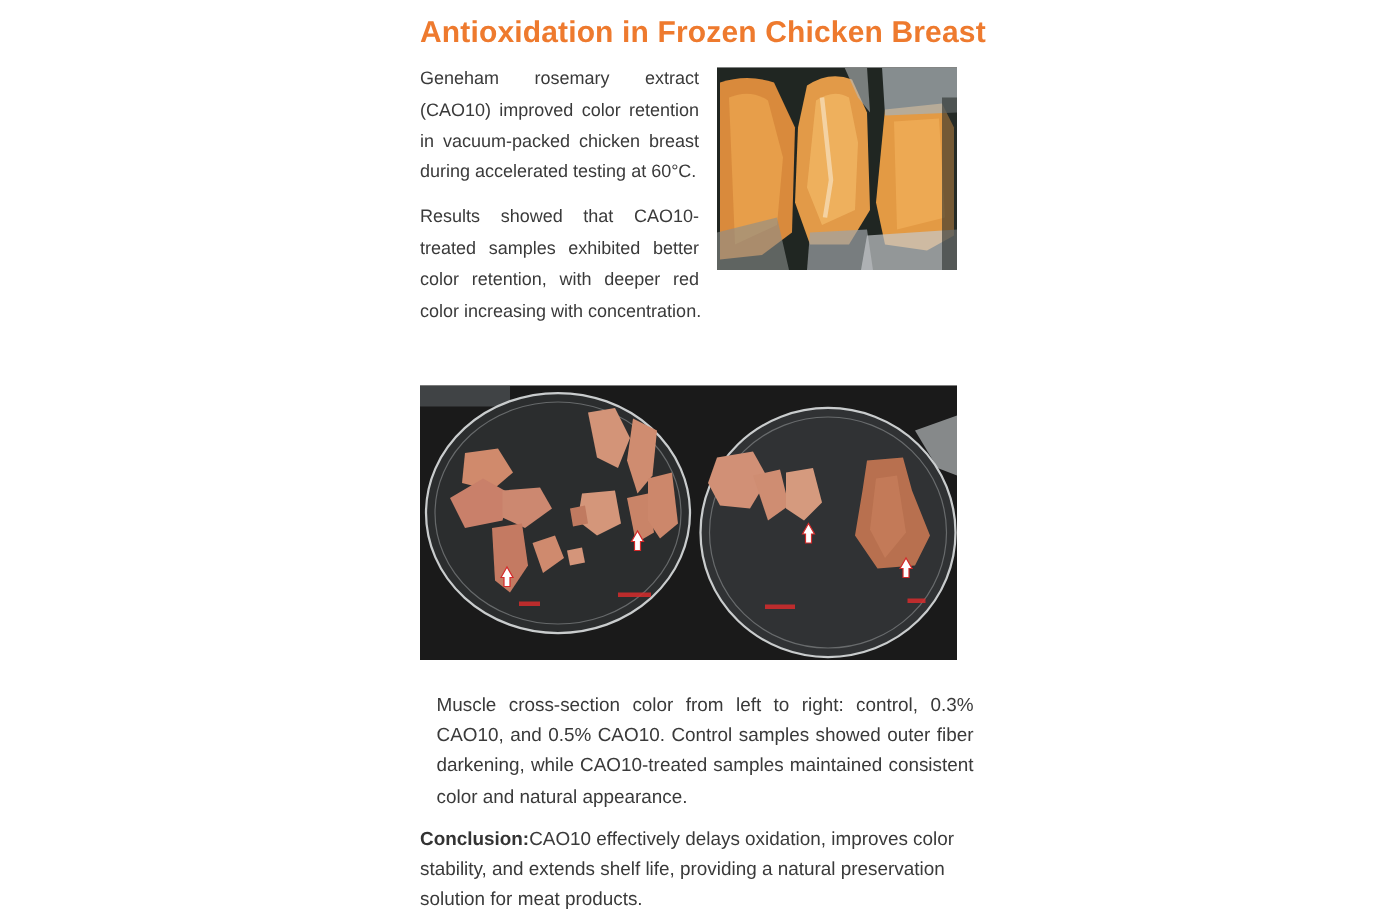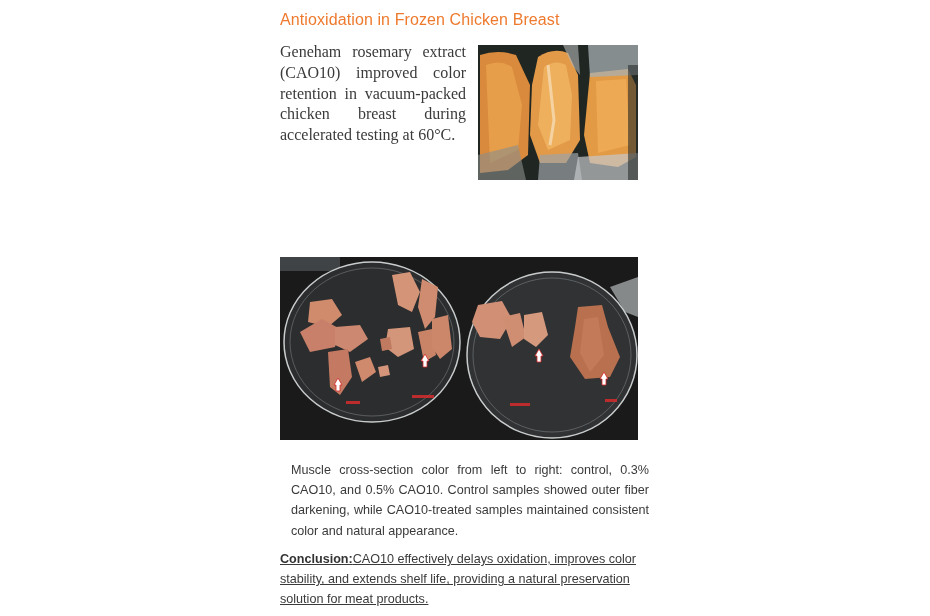--- a/index.html
+++ b/index.html
@@ -19,35 +19,34 @@
       position: absolute;
       left: 280px;
       top: 0;
       width: 358px;
     }
     .title {
       position: absolute;
       left: 0;
       top: 11px;
       margin: 0;
-      font-size: 16px;
-      font-weight: normal;
+      font-size: 20px;
+      font-weight: bold;
       color: #ee7a2e;
       letter-spacing: 0.1px;
       white-space: nowrap;
       text-align: right;
     }
     .intro {
       position: absolute;
       left: 0;
       top: 42px;
       width: 358px;
-      font-size: 16px;
+      font-size: 12px;
       line-height: 20.8px;
-      font-family: Liberation Serif, serif;
     }
     .photo-bags {
       float: right;
       width: 160px;
       height: 135px;
       margin: 3px 0 6px 12px;
       position: relative;
       overflow: hidden;
       background: #1e2320;
     }
@@ -75,21 +74,20 @@
       margin: 0;
     }
     .conclusion {
       position: absolute;
       left: 0;
       top: 549px;
       width: 358px;
       font-size: 12.6px;
       line-height: 20.2px;
       margin: 0;
-      text-decoration: underline;
     }
     .conclusion .label {
       font-weight: bold;
       color: #333333;
     }
     svg { display: block; }
   </style>
 </head>
 <body>
 
@@ -113,20 +111,21 @@
         <path d="M85 0 L100 0 L102 30 L94 20 Z" fill="#b5b9bb" opacity="0.6"></path>
 
         <path d="M112 28 L150 24 L158 40 L158 112 L140 122 L112 118 L106 90 Z" fill="#e39a44"></path>
         <path d="M118 36 L148 34 L152 100 L120 108 Z" fill="#efac56" opacity="0.85"></path>
         <path d="M110 0 L160 0 L160 30 L112 32 Z" fill="#a8b0b4" opacity="0.75"></path>
         <path d="M100 112 L160 108 L160 135 L96 135 Z" fill="#c4c8ca" opacity="0.7"></path>
         <rect x="150" y="20" width="10" height="115" fill="#2a2f2c" opacity="0.6"></rect>
       </svg>
     </div>
     <p>Geneham rosemary extract (CAO10) improved color retention in vacuum-packed chicken breast during accelerated testing at 60°C.</p>
+    <p>Results showed that CAO10-treated samples exhibited better color retention, with deeper red color increasing with concentration.</p>
   </div>
 
   <div class="photo-dishes" title="Two petri dishes with chicken breast cross-section pieces marked by arrows">
     <svg width="358" height="183" viewBox="0 0 358 183">
       <rect x="0" y="0" width="358" height="183" fill="#1a1a1a"></rect>
       <rect x="0" y="0" width="60" height="14" fill="#5a5f63" opacity="0.6"></rect>
 
       <ellipse cx="92" cy="85" rx="88" ry="80" fill="#2b2d2e" stroke="#c9cccd" stroke-width="1.5"></ellipse>
       <ellipse cx="92" cy="85" rx="82" ry="74" fill="none" stroke="#8d9193" stroke-width="0.8" opacity="0.6"></ellipse>
 

